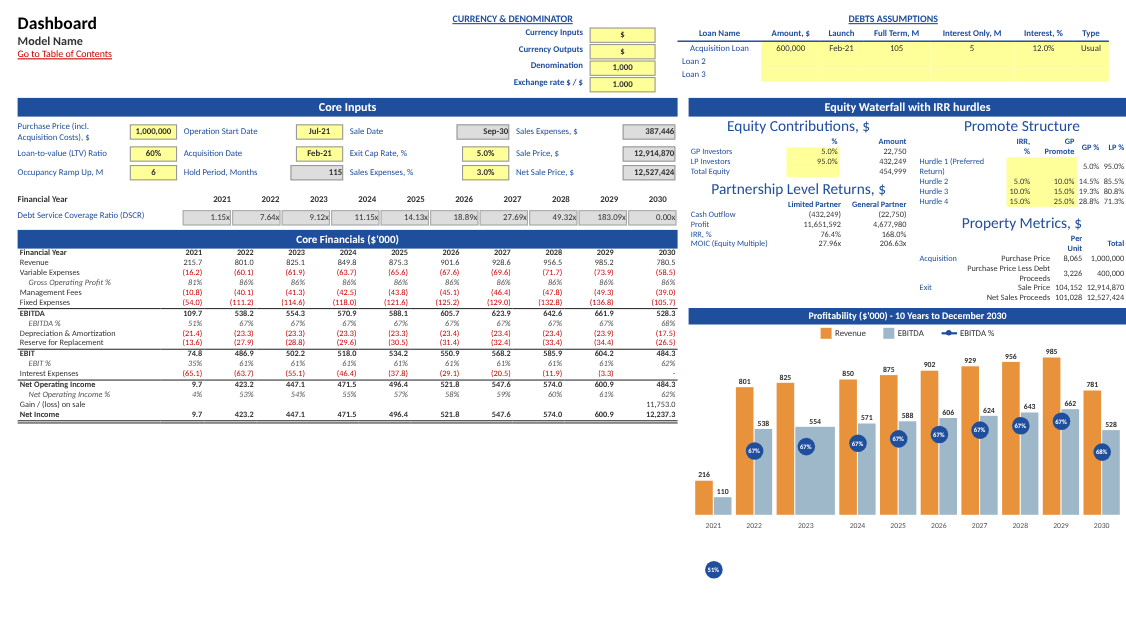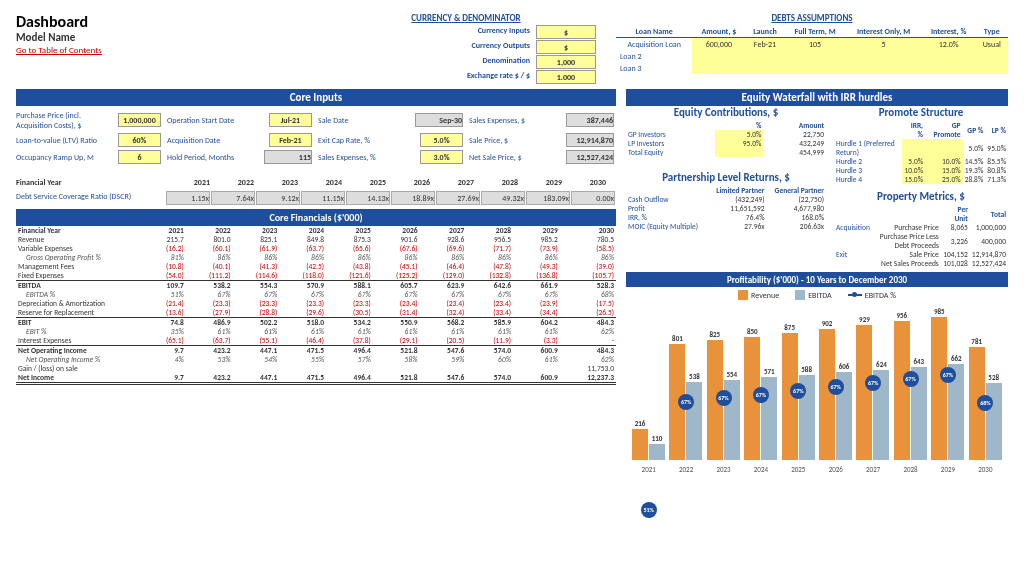--- a/index.html
+++ b/index.html
@@ -42,21 +42,21 @@
 .cf th,.cf td{padding:0 2px;text-align:right}
 .cf .lbl{text-align:left;width:130px}
 .cf .bold{font-weight:700}
 .cf .ital{font-style:italic;color:#555}
 .cf .neg{color:#c00}
 .cf .bt{border-top:1px solid #333}
 .cf .db{border-bottom:3px double #333}
 .ew{display:flex;gap:8px;font-size:7.5px}
 .ew-l{width:200px}
 .ew-r{flex:1}
-.sub-hdr{color:#1f4e9c;font-weight:700;text-align:center;font-size:11px;margin-bottom:2px}
+.sub-hdr{color:#1f4e9c;font-weight:400;text-align:center;font-size:14px;margin-bottom:2px}
 .et{width:100%;border-collapse:collapse;font-size:7.5px}
 .et th{color:#1f4e9c;font-weight:700;text-align:right;padding:0 2px}
 .et td{padding:0 2px;text-align:right}
 .et .lbl{text-align:left;color:#1f4e9c}
 .et .yl{background:#ffff99}
 .chart-title{background:#1f4e9c;color:#fff;font-weight:700;text-align:center;padding:2px;font-size:9px;margin-top:4px}
 .legend{display:flex;justify-content:center;gap:16px;font-size:8px;padding:3px}
 .leg-item{display:flex;align-items:center;gap:3px}
 .swatch{width:10px;height:10px}
 .line-sw{width:14px;height:2px;background:#1f4e9c;position:relative}
@@ -484,21 +484,21 @@
                   <td class="yl">95.0%</td>
                   <td class="">432,249</td>
                 </tr>
                 <tr>
                   <td class="lbl">Total Equity</td>
                   <td class="yl"></td>
                   <td class="">454,999</td>
                 </tr>
               </tbody>
             </table>
-   <div class="sub-hdr" style="margin-top:14px">Partnership Level Returns, $</div>
+   <div class="sub-hdr" style="margin-top:2px">Partnership Level Returns, $</div>
    <table class="et" id="pr">
               <tbody>
                 <tr>
                   <th></th>
                   <th>Limited Partner</th>
                   <th>General Partner</th>
                 </tr>
                 <tr>
                   <td class="lbl">Cash Outflow</td>
                   <td class="">(432,249)</td>
@@ -634,21 +634,21 @@
   <div class="bar ebit" style="height:78.01px;width:16px">
               <span>538</span>
             </div>
   <div class="xlab">2022</div>
           </div>
           <div class="bar-grp">
   <div class="line-pt" style="left:50%;transform:translateX(-50%);top:49.849999999999994px">67%</div>
   <div class="bar rev" style="height:119.625px;width:16px">
               <span>825</span>
             </div>
-  <div class="bar ebit" style="height:80.33000000000001px;width:16px">
+  <div class="bar ebit" style="height:80.33000000000001px;width:36px">
               <span>554</span>
             </div>
   <div class="xlab">2023</div>
           </div>
           <div class="bar-grp">
   <div class="line-pt" style="left:50%;transform:translateX(-50%);top:49.849999999999994px">67%</div>
   <div class="bar rev" style="height:123.25px;width:16px">
               <span>850</span>
             </div>
   <div class="bar ebit" style="height:82.79499999999999px;width:16px">

